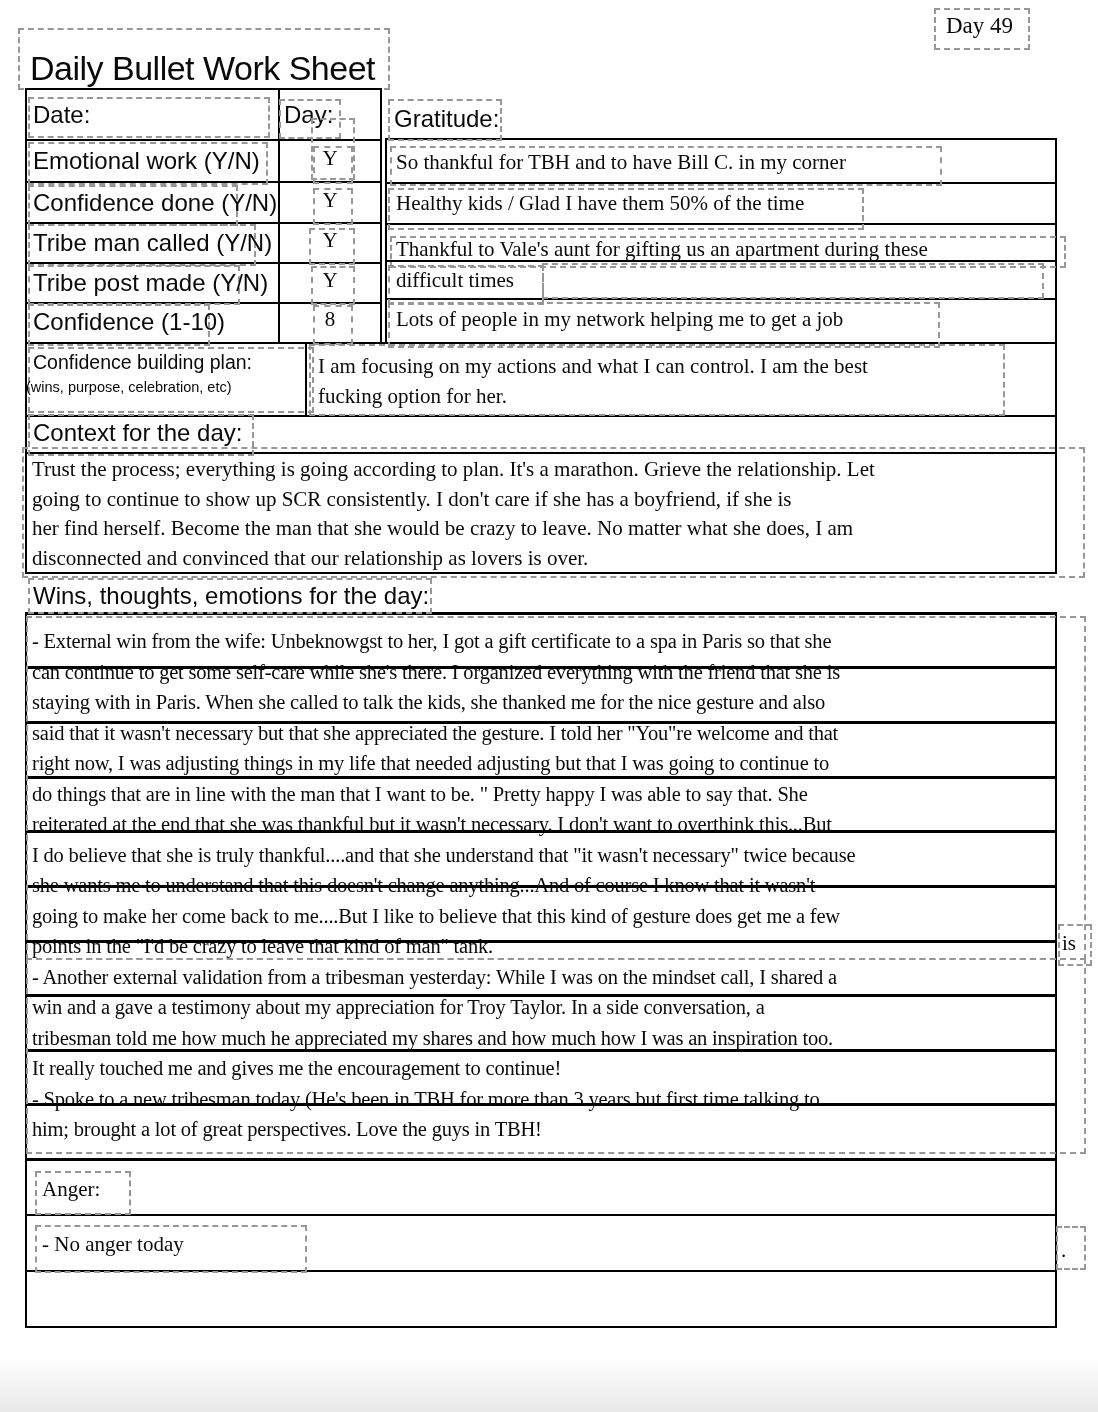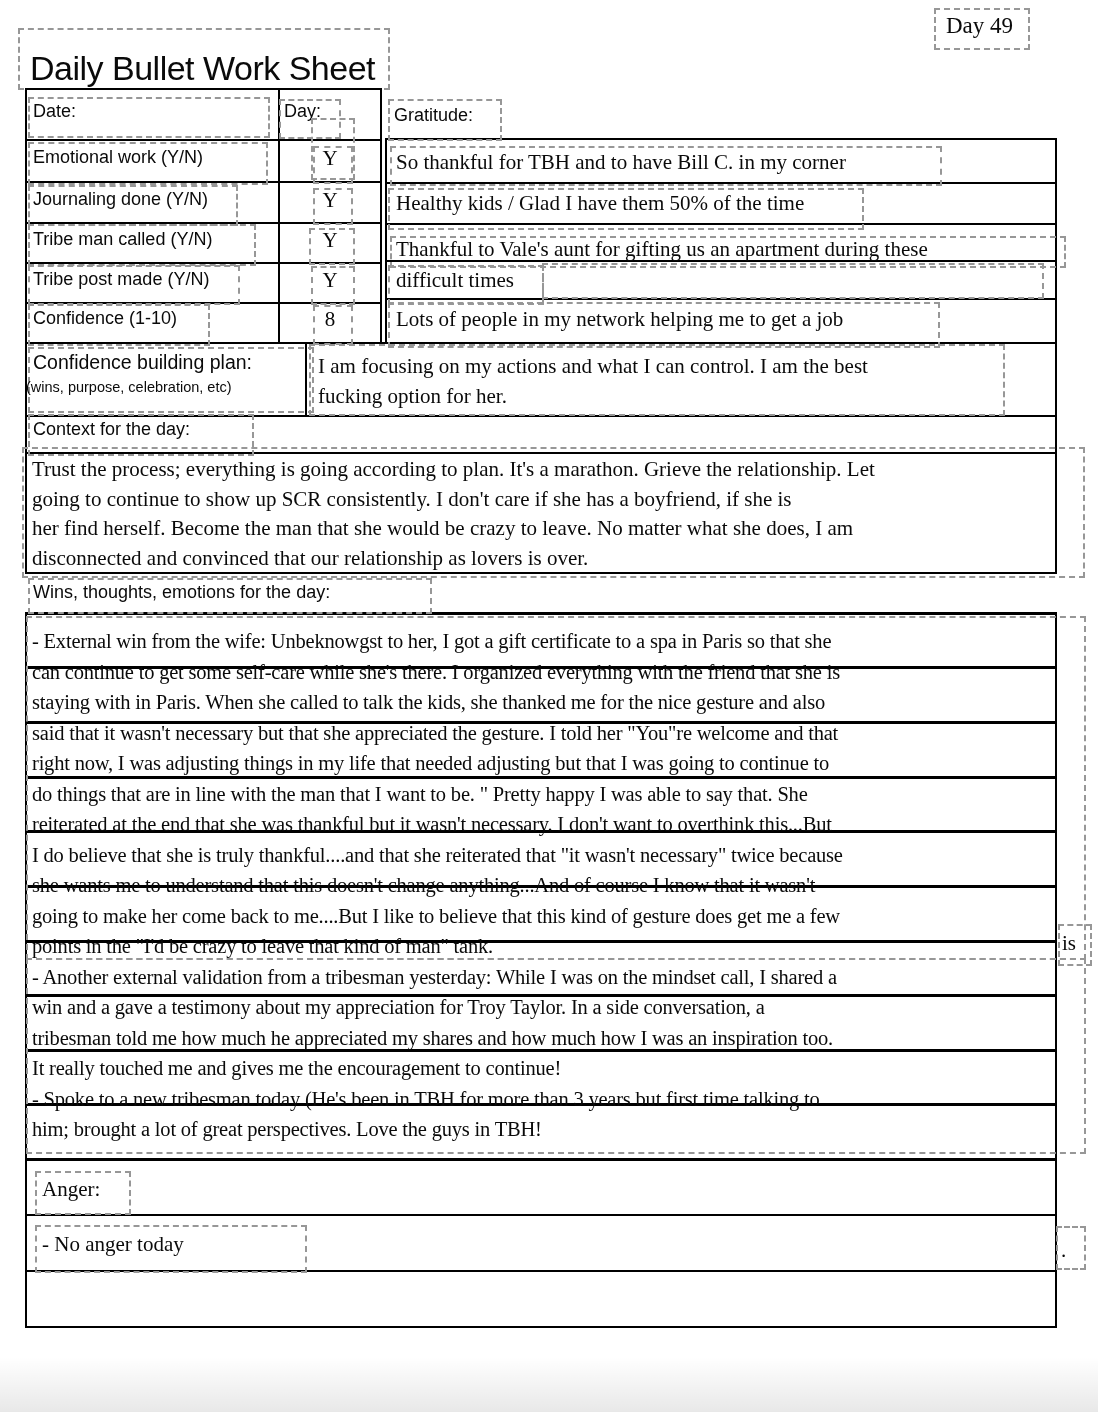--- a/index.html
+++ b/index.html
@@ -6,21 +6,21 @@
   #sheet{position:relative;width:1098px;height:1412px;background:#fff;overflow:hidden;
          font-family:"Liberation Sans", sans-serif;color:#0a0a0a;}
   .hl{position:absolute;height:2px;background:#000;}
   .hl.thick{height:3px;}
   .vl{position:absolute;width:2px;background:#000;}
   .db{position:absolute;border:2px dashed #979797;}
   .txt{position:absolute;white-space:nowrap;}
   .sans{font-family:"Liberation Sans", sans-serif;}
   .serif{font-family:"Liberation Serif", serif;}
   .title{font-size:34px;letter-spacing:-0.5px;margin-top:7px;}
-  .lbl{font-size:18px;}
+  .lbl{font-size:24px;}
   .sub{font-size:14.5px;}
   .val{font-size:21px;font-family:"Liberation Serif", serif;}
   .cell-val{width:60px;text-align:center;}
   .lines{position:absolute;font-family:"Liberation Serif", serif;font-size:21px;}
   .lines div{white-space:nowrap;}
   .ctx{line-height:29.5px;}
   .wins-lines{line-height:30.5px;font-size:20.5px;letter-spacing:-0.2px;}
   #page-fade{position:absolute;left:0;bottom:0;width:1098px;height:55px;
              background:linear-gradient(to bottom, rgba(0,0,0,0) 0%, rgba(0,0,0,0.09) 100%);}
 </style>
@@ -88,21 +88,21 @@
   <div class="db" style="left:279px;top:99px;width:58px;height:36px;"></div>
   <div class="txt lbl" style="left:284px;top:101px;">Day:</div>
   <div class="db" style="left:311px;top:118px;width:40px;height:58px;"></div>
 
   <div class="db" style="left:28px;top:142px;width:236px;height:39px;"></div>
   <div class="txt lbl" style="left:33px;top:147px;">Emotional work  (Y/N)</div>
   <div class="db" style="left:313px;top:146px;width:36px;height:34px;"></div>
   <div class="txt val cell-val" style="left:300px;top:146px;">Y</div>
 
   <div class="db" style="left:28px;top:185px;width:206px;height:37px;"></div>
-  <div class="txt lbl" style="left:33px;top:189px;">Journaling done (Y/N)</div>
+  <div class="txt lbl" style="left:33px;top:189px;">Confidence done (Y/N)</div>
   <div class="db" style="left:313px;top:188px;width:36px;height:33px;"></div>
   <div class="txt val cell-val" style="left:300px;top:188px;">Y</div>
 
   <div class="db" style="left:28px;top:224px;width:224px;height:38px;"></div>
   <div class="txt lbl" style="left:33px;top:229px;">Tribe man called (Y/N)</div>
   <div class="db" style="left:309px;top:228px;width:42px;height:33px;"></div>
   <div class="txt val cell-val" style="left:300px;top:228px;">Y</div>
 
   <div class="db" style="left:28px;top:265px;width:208px;height:36px;"></div>
   <div class="txt lbl" style="left:33px;top:269px;">Tribe post made (Y/N)</div>
@@ -154,21 +154,21 @@
   <div class="db" style="left:26px;top:616px;width:1056px;height:340px;"></div>
   <div class="db" style="left:26px;top:958px;width:1056px;height:192px;"></div>
   <div class="lines wins-lines" style="left:32px;top:626px;">
     <div>- External win from the wife: Unbeknowgst to her, I got a gift certificate to a spa in Paris so that she</div>
     <div>can continue to get some self-care while she's there. I organized everything with the friend that she is</div>
     <div>staying with in Paris. When she called to talk the kids, she thanked me for the nice gesture and also</div>
     <div>said that it wasn't necessary but that she appreciated the gesture. I told her "You"re welcome and that</div>
     <div>right now, I was adjusting things in my life that needed adjusting but that I was going to continue to</div>
     <div>do things that are in line with the man that I want to be. " Pretty happy I was able to say that. She</div>
     <div>reiterated at the end that she was thankful but it wasn't necessary. I don't want to overthink this...But</div>
-    <div>I do believe that she is truly thankful....and that she reiterated that "it wasn't necessary" twice because</div>
+    <div>I do believe that she is truly thankful....and that she understand that "it wasn't necessary" twice because</div>
     <div>she wants me to understand that this doesn't change anything...And of course I know that it wasn't</div>
     <div>going to make her come back to me....But I like to believe that this kind of gesture does get me a few</div>
     <div>points in the "I'd be crazy to leave that kind of man" tank.</div>
     <div>- Another external validation from a tribesman yesterday: While I was on the mindset call, I shared a</div>
     <div>win and a gave a testimony about my appreciation for Troy Taylor. In a side conversation, a</div>
     <div>tribesman told me how much he appreciated my shares and how much how I was an inspiration too.</div>
     <div>It really touched me and gives me the encouragement to continue!</div>
     <div>- Spoke to a new tribesman today (He's been in TBH for more than 3 years but first time talking to</div>
     <div>him; brought a lot of great perspectives. Love the guys in TBH!</div>
   </div>

